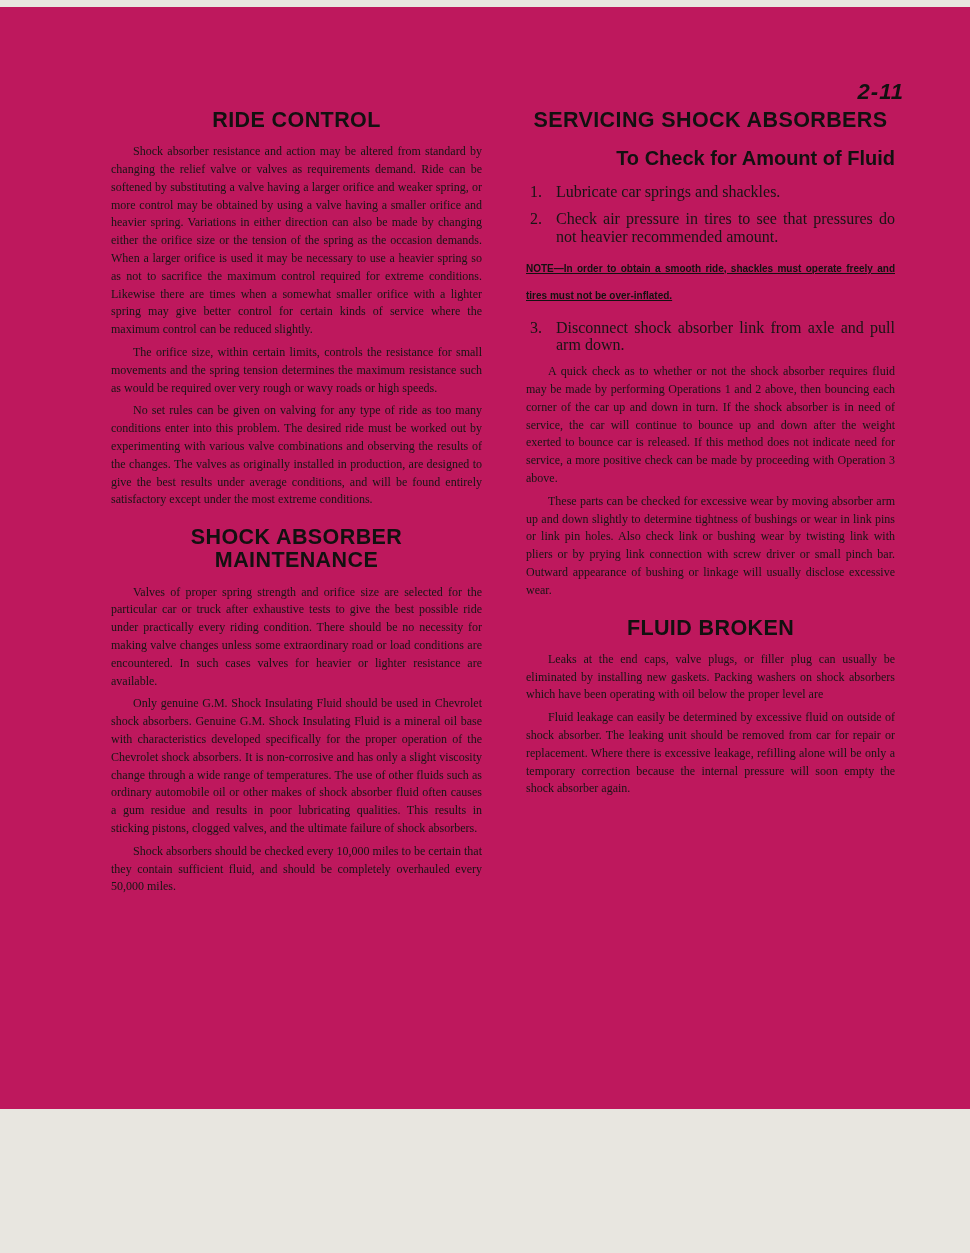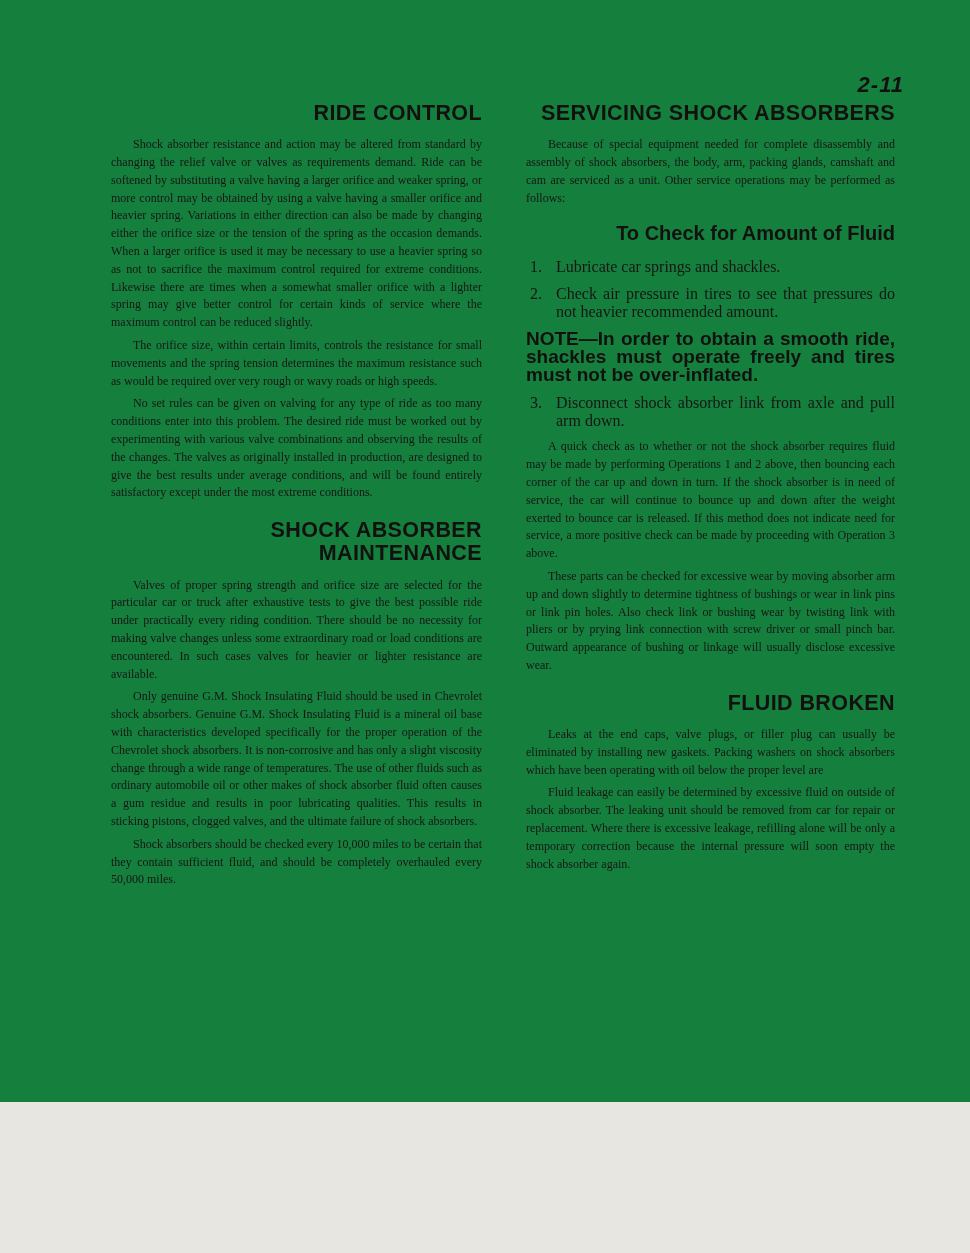--- a/index.html
+++ b/index.html
@@ -1,20 +1,20 @@
 <!DOCTYPE html>
 <html><head>
 <meta charset="utf-8">
 <style>
   html,body{margin:0;padding:0;background:#e8e6e0;}
   .page{
     position:relative;
     width:970px;height:1102px;
-    margin:0 auto;
-    background:#15803d;
+    margin:7px auto;
+    background:#be185d;
     color:#161514;
     overflow:hidden;
   }
   .page-number{
     position:absolute;
     top:72px;right:66px;
     font-family:"Liberation Sans",sans-serif;
     font-weight:700;font-style:italic;
     font-size:22px;letter-spacing:1px;
     color:#121110;
@@ -22,21 +22,21 @@
   .col{
     position:absolute;top:102px;
   }
   .col-left{left:111px;width:371px;}
   .col-right{left:526px;width:369px;}
   .heading{
     font-family:"Liberation Sans",sans-serif;
     font-weight:700;
     font-size:21.5px;
     letter-spacing:0.4px;
-    text-align:right;
+    text-align:center;
     margin:0 0 11px 0;
     white-space:pre-line;
     line-height:1.08;
     color:#121110;
   }
   .heading.mt{margin-top:17px;}
   .subheading{
     font-family:"Liberation Sans",sans-serif;
     font-weight:700;
     font-size:20px;
@@ -48,25 +48,26 @@
     font-family:"Liberation Serif",serif;
     font-size:12px;
     line-height:17.8px;
     text-align:justify;
     margin:0 0 5px 0;
   }
   .indent{text-indent:22px;}
   .note{
     font-family:"Liberation Sans",sans-serif;
     font-weight:700;
-    font-size:19px;
-    line-height:18px;
+    font-size:10px;
+    line-height:27px;
     text-align:justify;
     margin:9px 0 10px 0;
     color:#121110;
+    text-decoration:underline;
   }
   .list-item{
     display:flex;
     margin:0 0 9px 0;
     font-family:"Liberation Serif",serif;
     font-size:16px;
     line-height:17.8px;
   }
   .list-item .num{
     flex:0 0 30px;
@@ -99,21 +100,20 @@
     <p class="body indent">The orifice size, within certain limits, controls the resistance for small movements and the spring tension determines the maximum resistance such as would be required over very rough or wavy roads or high speeds.</p>
     <p class="body indent">No set rules can be given on valving for any type of ride as too many conditions enter into this problem. The desired ride must be worked out by experimenting with various valve combinations and observing the results of the changes. The valves as originally installed in production, are designed to give the best results under average conditions, and will be found entirely satisfactory except under the most extreme conditions.</p>
     <h1 class="heading mt">SHOCK ABSORBER MAINTENANCE</h1>
     <p class="body indent">Valves of proper spring strength and orifice size are selected for the particular car or truck after exhaustive tests to give the best possible ride under practically every riding condition. There should be no necessity for making valve changes unless some extraordinary road or load conditions are encountered. In such cases valves for heavier or lighter resistance are available.</p>
     <p class="body indent">Only genuine G.M. Shock Insulating Fluid should be used in Chevrolet shock absorbers. Genuine G.M. Shock Insulating Fluid is a mineral oil base with characteristics developed specifically for the proper operation of the Chevrolet shock absorbers. It is non-corrosive and has only a slight viscosity change through a wide range of temperatures. The use of other fluids such as ordinary automobile oil or other makes of shock absorber fluid often causes a gum residue and results in poor lubricating qualities. This results in sticking pistons, clogged valves, and the ultimate failure of shock absorbers.</p>
     <p class="body indent">Shock absorbers should be checked every 10,000 miles to be certain that they contain sufficient fluid, and should be completely overhauled every 50,000 miles.</p>
   </div>
 
   <div class="col col-right">
     <h1 class="heading">SERVICING SHOCK ABSORBERS</h1>
-    <p class="body indent">Because of special equipment needed for complete disassembly and assembly of shock absorbers, the body, arm, packing glands, camshaft and cam are serviced as a unit. Other service operations may be performed as follows:</p>
     <h3 class="subheading">To Check for Amount of Fluid</h3>
 
     <div class="list-item">
       <span class="num">1.</span>
       <span class="li-text">Lubricate car springs and shackles.</span>
     </div>
     <div class="list-item">
       <span class="num">2.</span>
       <span class="li-text">Check air pressure in tires to see that pressures do not heavier recommended amount.</span>
     </div>

